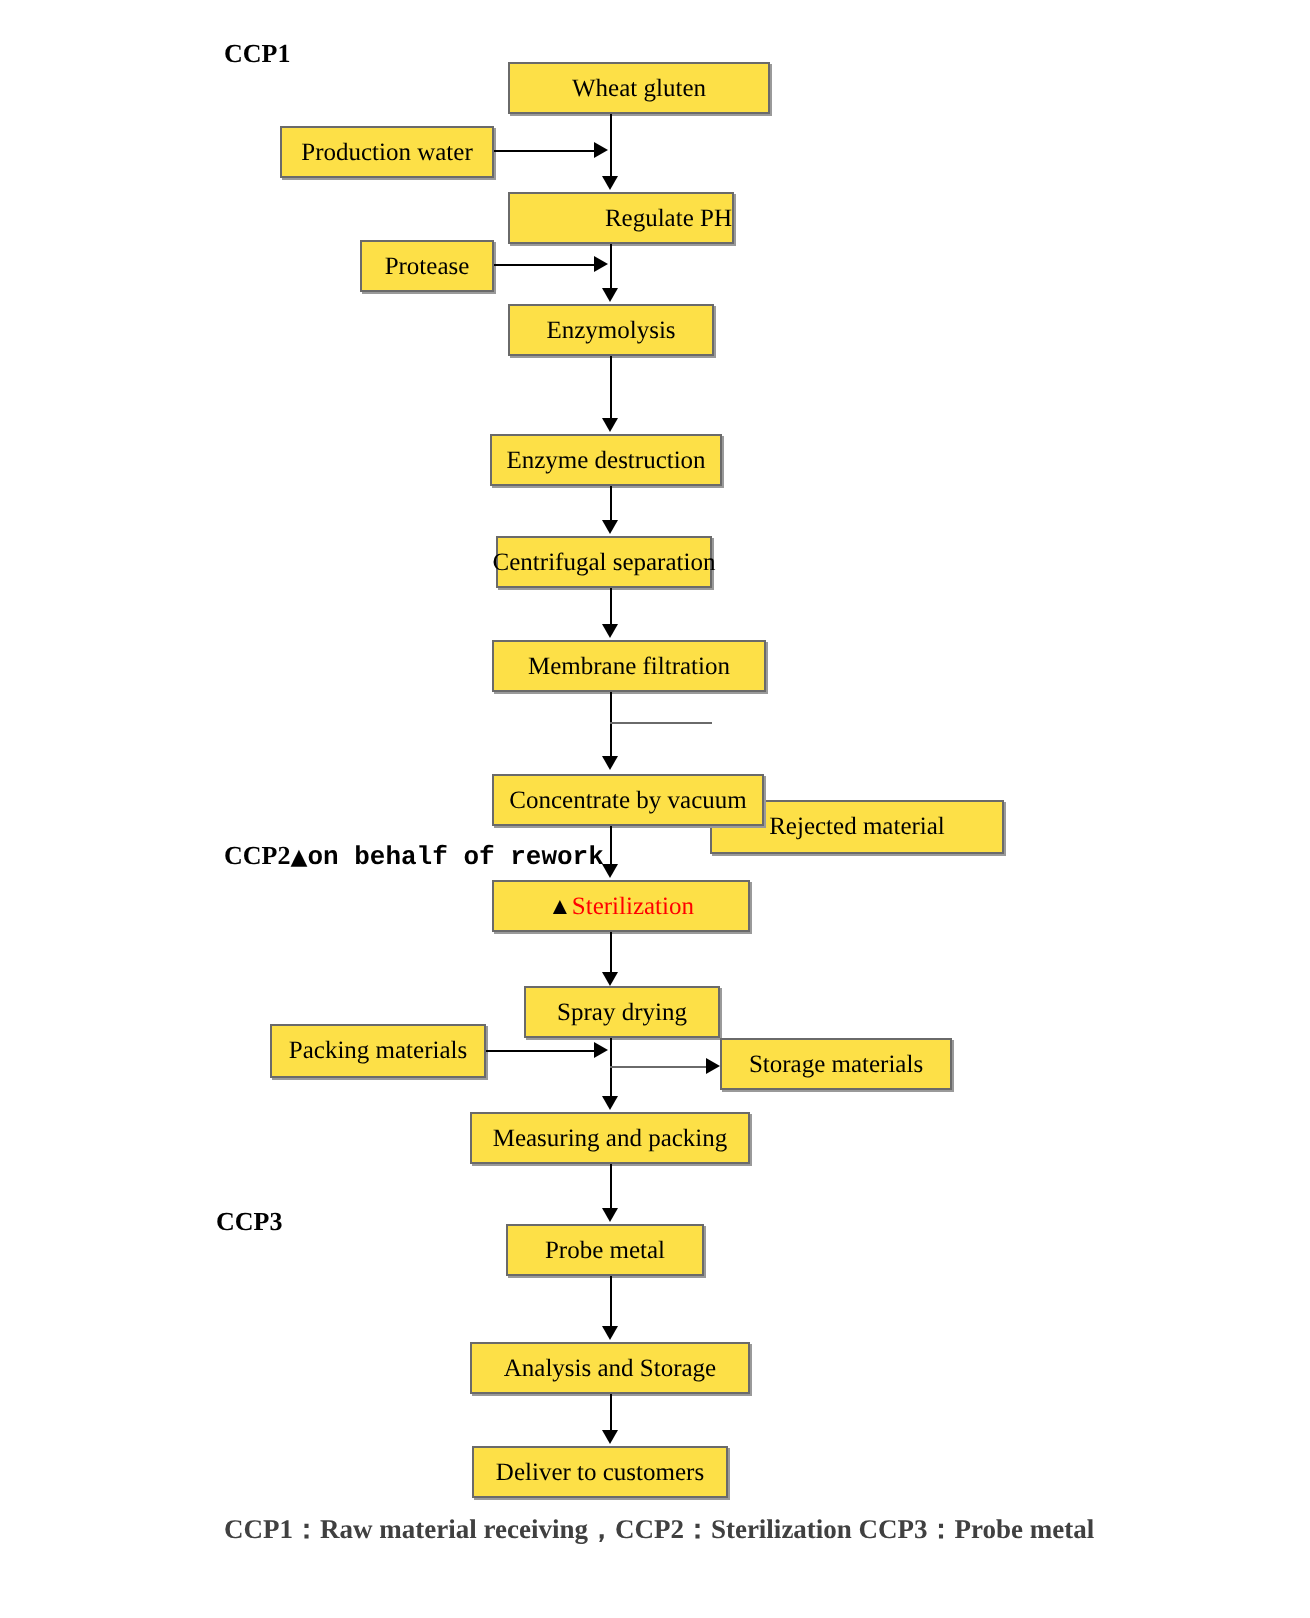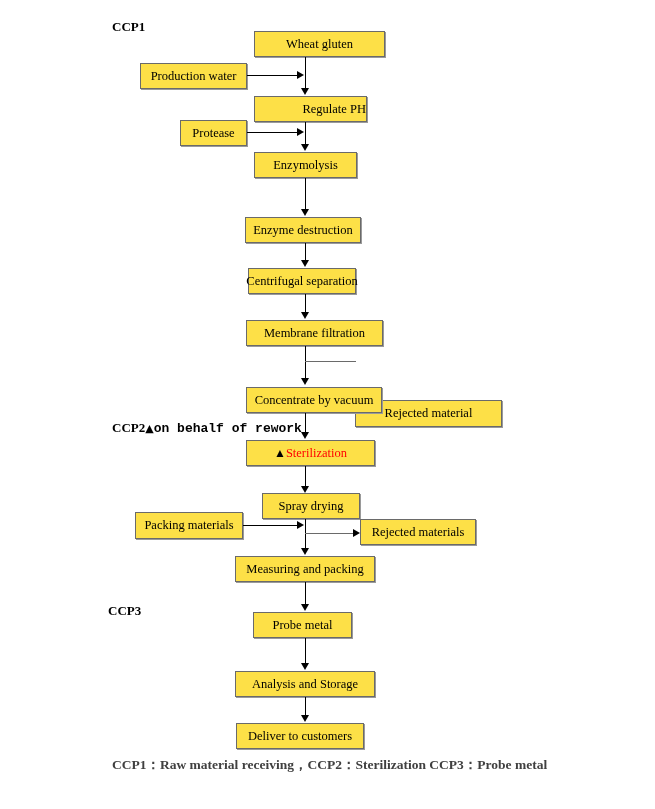--- a/index.html
+++ b/index.html
@@ -164,21 +164,21 @@
 
   <div class="box shadow" style="left:262px; top:493px; width:98px; height:26px;">
     <span>Spray drying</span>
   </div>
 
   <div class="box shadow" style="left:135px; top:512px; width:108px; height:27px;">
     <span>Packing materials</span>
   </div>
 
   <div class="box shadow" style="left:360px; top:519px; width:116px; height:26px;">
-    <span>Rejected materials</span>
+    <span>Storage materials</span>
   </div>
 
   <div class="box shadow" style="left:235px; top:556px; width:140px; height:26px;">
     <span>Measuring and packing</span>
   </div>
 
   <div class="box shadow" style="left:253px; top:612px; width:99px; height:26px;">
     <span>Probe metal</span>
   </div>
 

